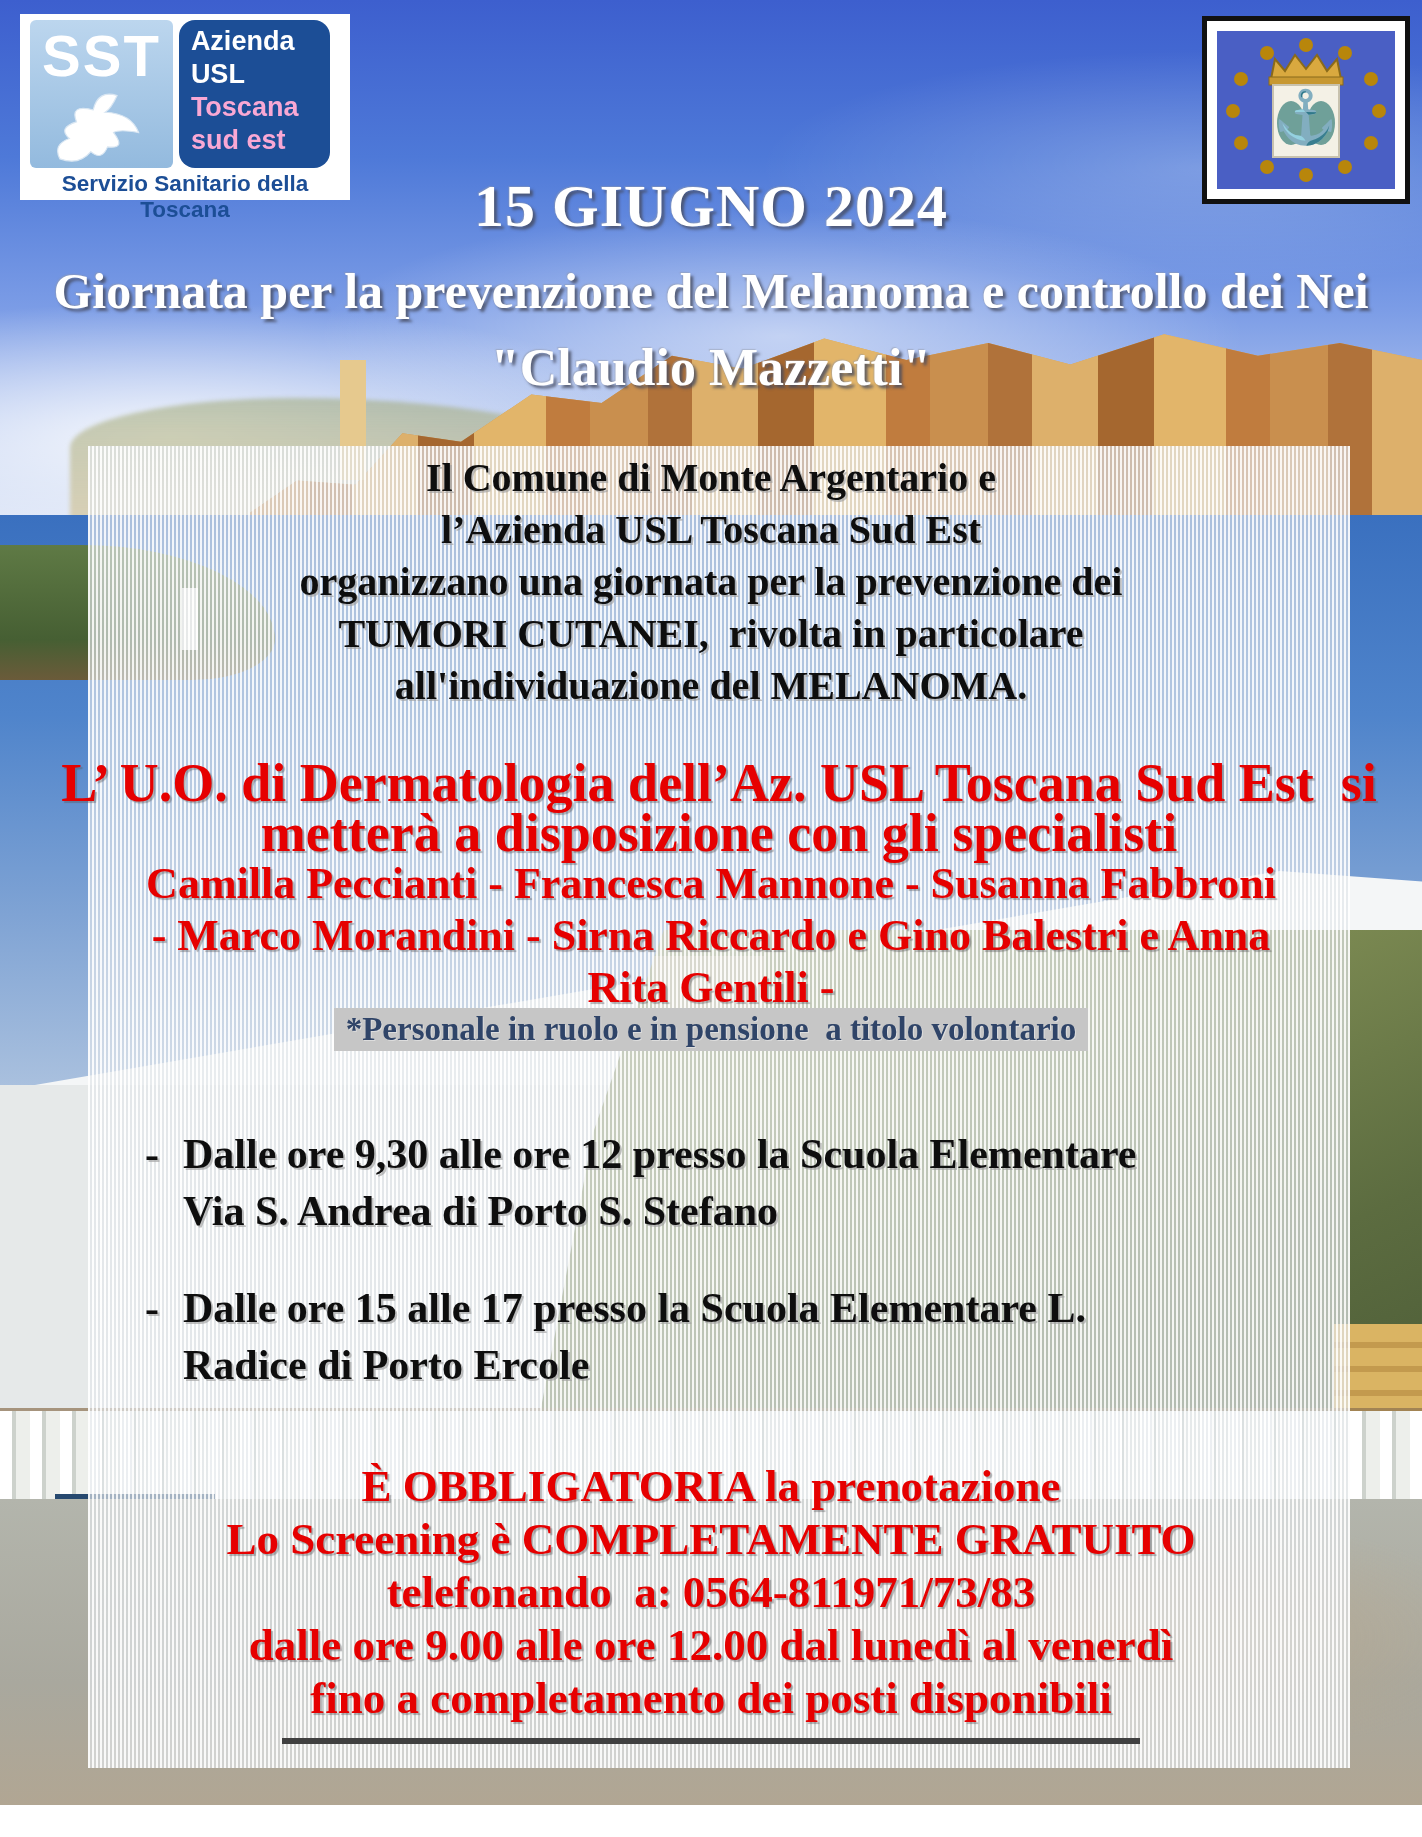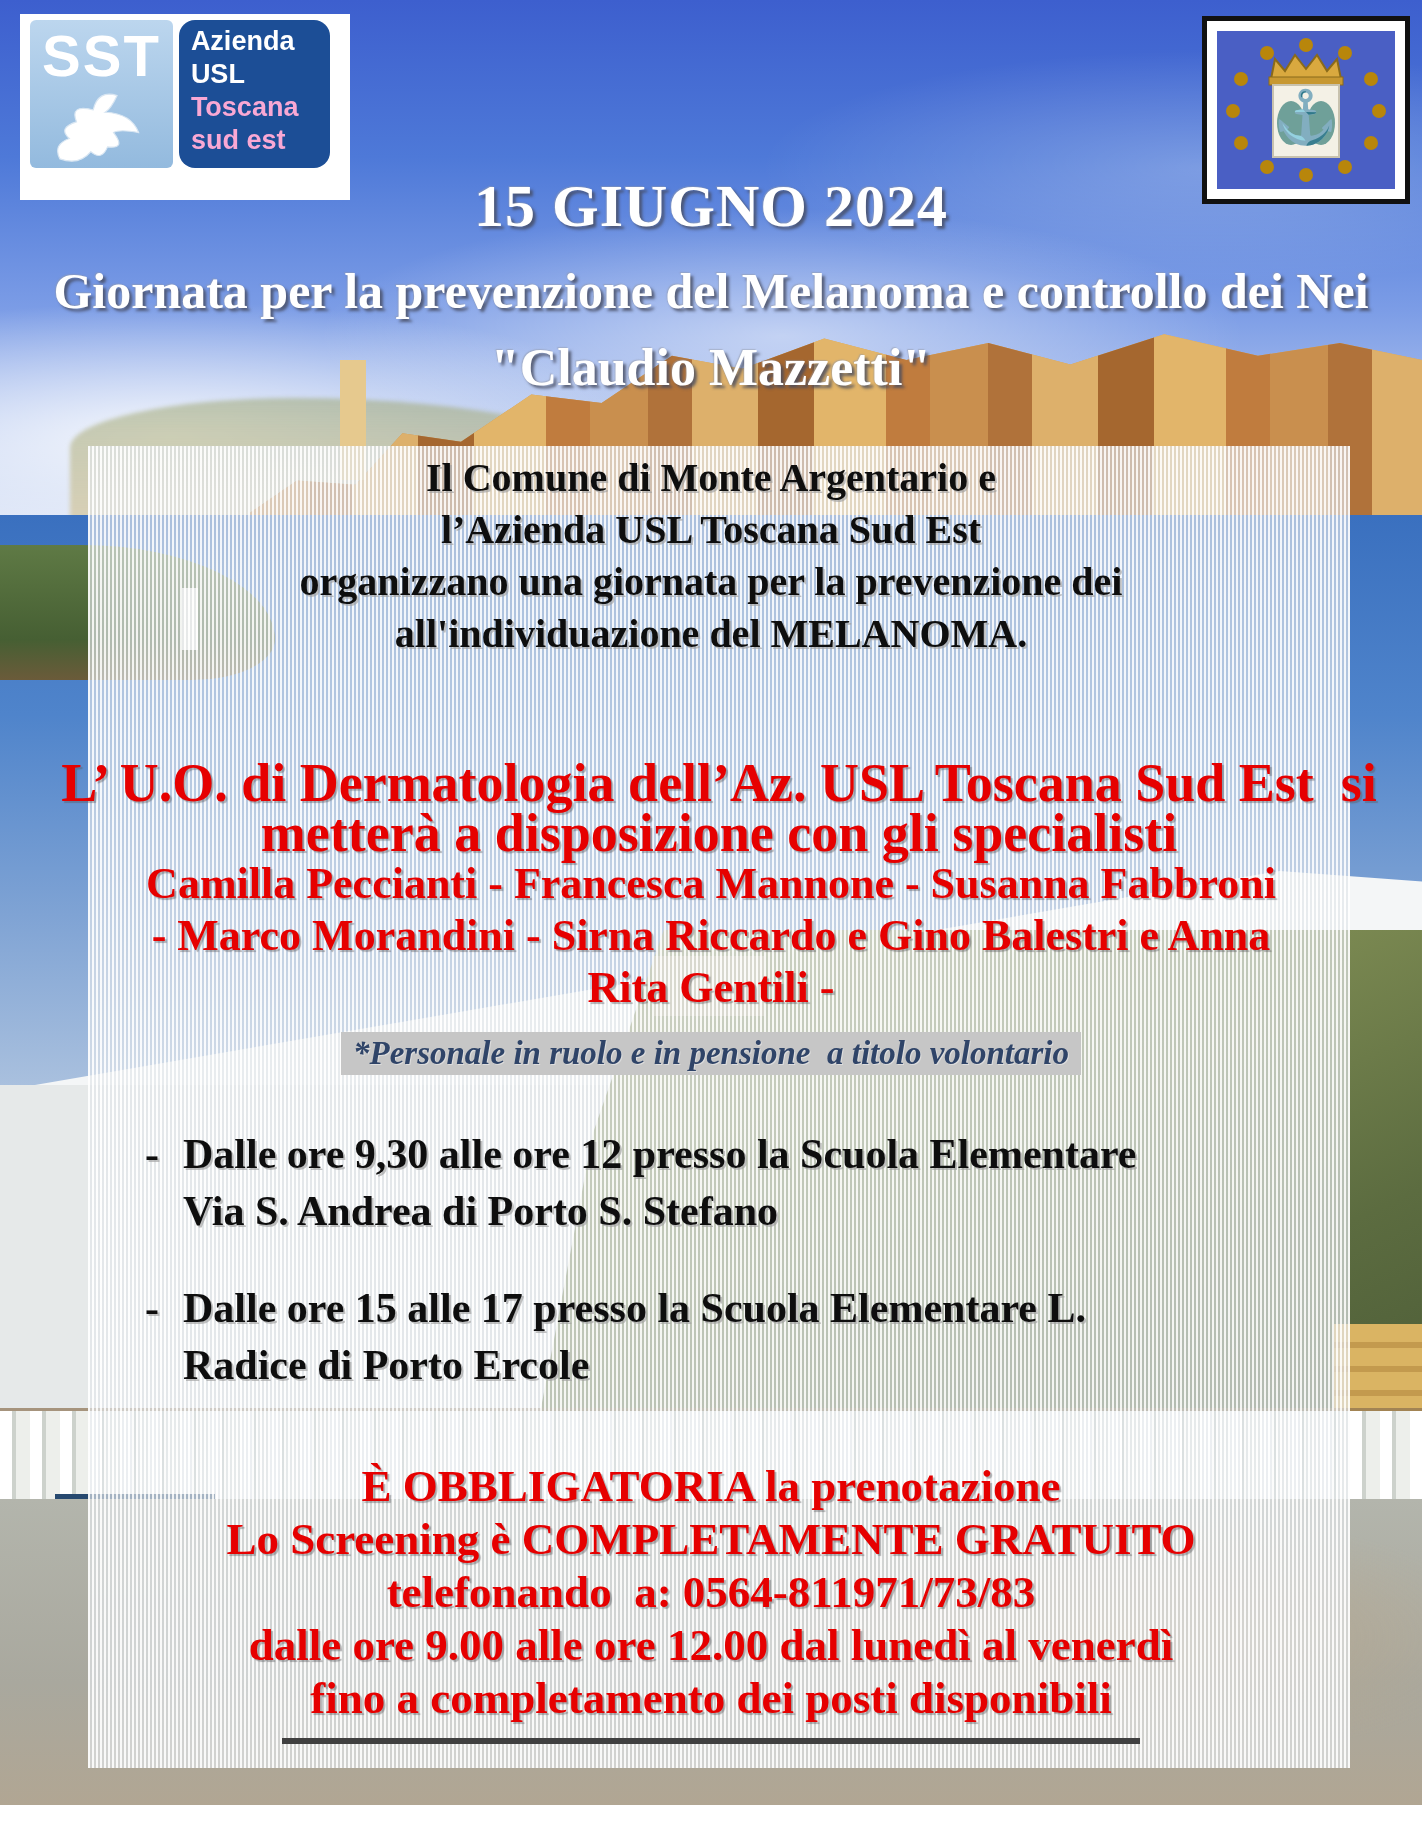--- a/index.html
+++ b/index.html
@@ -74,21 +74,21 @@
   .white-display{color:#fff;font-weight:bold;
        text-shadow:3px 3px 3px rgba(70,75,95,.8),-1px -1px 1px rgba(150,155,170,.5);}
   .title-date{top:172px;font-size:60px;letter-spacing:1px;}
   .title-line1{top:262px;font-size:50px;}
   .title-line2{top:338px;font-size:52px;}
   .intro{top:452px;font-size:40px;font-weight:bold;color:#0e0e0e;line-height:52px;
        text-shadow:2px 2px 0 rgba(160,160,160,.65);}
   .red-text{color:#e60000;font-weight:bold;text-shadow:2px 2px 1px rgba(90,90,95,.45);}
   .spec-intro{top:758px;font-size:54px;line-height:50px;margin-left:8px;}
   .spec-names{top:858px;font-size:44px;line-height:52px;}
-  .note-wrap{top:1032px;font-style:italic;}
+  .note-wrap{top:1008px;}
   .note{display:inline-block;background:#c6c6c6;color:#2f4468;font-weight:bold;font-size:33px;
        padding:3px 12px;text-shadow:1px 1px 0 rgba(255,255,255,.4);}
   .bullets{position:absolute;left:145px;top:1126px;width:1080px;color:#0e0e0e;font-weight:bold;
        font-size:42px;line-height:57px;text-shadow:2px 2px 0 rgba(160,160,160,.65);}
   .bullet{display:flex;gap:24px;}
   .bullet + .bullet{margin-top:40px;}
   .booking{top:1460px;font-size:45px;line-height:53px;}
   .underlined{display:inline-block;border-bottom:6px solid #404040;padding:0 28px 13px 28px;}
 </style>
 </head>
@@ -126,20 +126,21 @@
           <path fill="#ffffff" stroke="#d9e6f2" stroke-width="1" d="M18 66 Q12 54 26 49 Q16 40 32 35 Q26 20 46 25 Q50 8 66 13 Q61 24 56 27 Q78 28 84 44 Q68 41 63 44 Q74 58 58 56 Q53 68 44 60 Q34 72 18 66 Z"></path>
         </svg>
       </div>
       <div class="sst-right">
         <div class="line">Azienda</div>
         <div class="line">USL</div>
         <div class="line lt">Toscana</div>
         <div class="line lt">sud est</div>
       </div>
     </div>
+    <div class="sst-caption">Servizio Sanitario della Toscana</div>
   </div>
 
   <div class="crest-box">
     <svg width="178" height="158" viewBox="0 0 178 158">
       <rect x="0" y="0" width="178" height="158" fill="#4a5fc4"></rect>
       <rect x="0" y="0" width="178" height="158" fill="url(#g0)" opacity="0"></rect>
       <g fill="#b8860b">
         <circle cx="89" cy="14" r="7"></circle>
           <circle cx="128" cy="22" r="7"></circle>
           <circle cx="154" cy="48" r="7"></circle>
@@ -165,20 +166,21 @@
   <div class="content">
 
     <div class="center white-display title-date line">15 GIUGNO 2024</div>
     <div class="center white-display title-line1 line">Giornata per la prevenzione del Melanoma e controllo dei Nei</div>
     <div class="center white-display title-line2 line">"Claudio Mazzetti"</div>
 
     <div class="center intro">
       <div class="line">Il Comune di Monte Argentario e</div>
       <div class="line">l’Azienda USL Toscana Sud Est</div>
       <div class="line">organizzano una giornata per la prevenzione dei</div>
+      <div class="line">TUMORI CUTANEI,  rivolta in particolare</div>
       <div class="line">all'individuazione del MELANOMA.</div>
     </div>
 
     <div class="center red-text spec-intro">
       <div class="line">L’ U.O. di Dermatologia dell’Az. USL Toscana Sud Est  si</div>
       <div class="line">metterà a disposizione con gli specialisti</div>
     </div>
     <div class="center red-text spec-names">
       <div class="line">Camilla Peccianti - Francesca Mannone - Susanna Fabbroni</div>
       <div class="line">- Marco Morandini - Sirna Riccardo e Gino Balestri e Anna</div>

